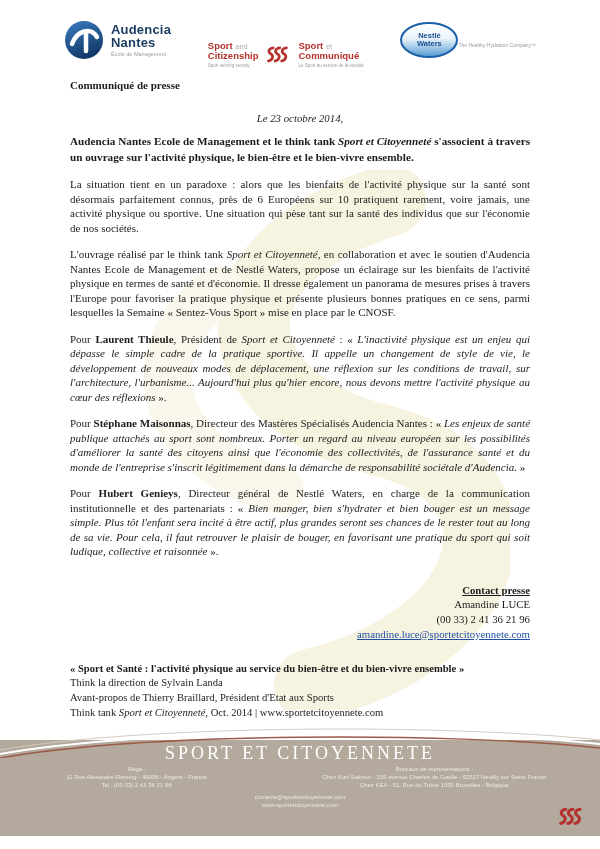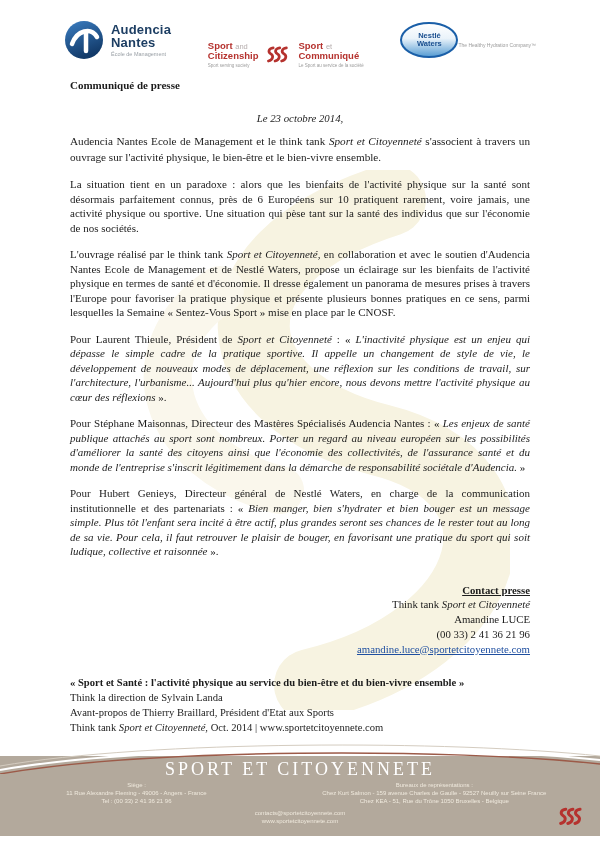--- a/index.html
+++ b/index.html
@@ -1,21 +1,21 @@
 <!DOCTYPE html>
 <html><head>
 <meta charset="utf-8">
 <style>
   * { box-sizing: border-box; }
   html,body { margin:0; padding:0; }
   body {
     width:600px; height:849px; background:#ffffff; position:relative; overflow:hidden;
     font-family:"Liberation Serif", serif; color:#1c1c1c;
   }
-  .b { font-weight:normal; }
+  .b { font-weight:bold; }
   .i { font-style:italic; }
 
   
   .watermark { position:absolute; left:70px; top:170px; z-index:0; pointer-events:none; }
 
   
   .header {
     position:relative; z-index:2;
     display:flex; justify-content:space-between; align-items:flex-start;
     padding:20px 64px 0 64px;
@@ -52,21 +52,21 @@
 
   .contact { text-align:right; font-size:10.8px; line-height:14.8px; margin-top:24px; }
   .contact-heading { font-weight:bold; text-decoration:underline; }
   .link { color:#1f4fa0; text-decoration:underline; cursor:pointer; }
 
   .book { font-size:10.6px; line-height:14.8px; margin-top:20px; }
   .book-title { font-weight:bold; }
 
   
   .footer {
-    position:absolute; left:0; right:0; bottom:13px; height:80px;
+    position:absolute; left:0; right:0; bottom:13px; height:96px;
     background:#b3a99c; z-index:3;
   }
   .footer-curves { position:absolute; left:0; top:-16px; }
   .footer-title {
     position:relative; text-align:center; color:#ffffff;
     font-family:"Liberation Serif", serif; font-size:18px; letter-spacing:3px;
     margin-top:3px;
   }
   .footer-cols {
     display:flex; justify-content:space-between; padding:1px 8px 0 8px;
@@ -148,21 +148,20 @@
   <div class="doc-title"><span class="b">Audencia Nantes Ecole de Management et le think tank </span><span class="b i">Sport et Citoyenneté</span><span class="b"> s'associent à travers un ouvrage sur l'activité physique, le bien-être et le bien-vivre ensemble.</span></div>
 
   <p class="body"><span>La situation tient en un paradoxe : alors que les bienfaits de l'activité physique sur la santé sont désormais parfaitement connus, près de 6 Européens sur 10 pratiquent rarement, voire jamais, une activité physique ou sportive. Une situation qui pèse tant sur la santé des individus que sur l'économie de nos sociétés.</span></p>
   <p class="body"><span>L'ouvrage réalisé par le think tank </span><span class="i">Sport et Citoyenneté</span><span>, en collaboration et avec le soutien d'Audencia Nantes Ecole de Management et de Nestlé Waters, propose un éclairage sur les bienfaits de l'activité physique en termes de santé et d'économie. Il dresse également un panorama de mesures prises à travers l'Europe pour favoriser la pratique physique et présente plusieurs bonnes pratiques en ce sens, parmi lesquelles la Semaine « Sentez-Vous Sport » mise en place par le CNOSF.</span></p>
   <p class="body"><span>Pour </span><span class="b">Laurent Thieule</span><span>, Président de </span><span class="i">Sport et Citoyenneté</span><span> : « </span><span class="i">L'inactivité physique est un enjeu qui dépasse le simple cadre de la pratique sportive. Il appelle un changement de style de vie, le développement de nouveaux modes de déplacement, une réflexion sur les conditions de travail, sur l'architecture, l'urbanisme... Aujourd'hui plus qu'hier encore, nous devons mettre l'activité physique au cœur des réflexions</span><span> ».</span></p>
   <p class="body"><span>Pour </span><span class="b">Stéphane Maisonnas</span><span>, Directeur des Mastères Spécialisés Audencia Nantes : « </span><span class="i">Les enjeux de santé publique attachés au sport sont nombreux. Porter un regard au niveau européen sur les possibilités d'améliorer la santé des citoyens ainsi que l'économie des collectivités, de l'assurance santé et du monde de l'entreprise s'inscrit légitimement dans la démarche de responsabilité sociétale d'Audencia.</span><span> »</span></p>
   <p class="body"><span>Pour </span><span class="b">Hubert Genieys</span><span>, Directeur général de Nestlé Waters, en charge de la communication institutionnelle et des partenariats : « </span><span class="i">Bien manger, bien s'hydrater et bien bouger est un message simple. Plus tôt l'enfant sera incité à être actif, plus grandes seront ses chances de le rester tout au long de sa vie. Pour cela, il faut retrouver le plaisir de bouger, en favorisant une pratique du sport qui soit ludique, collective et raisonnée</span><span> ».</span></p>
 
   <div class="contact">
     <div class="contact-heading">Contact presse</div>
-    <div><span class="b">Think tank </span><span class="b i">Sport et Citoyenneté</span></div>
     <div>Amandine LUCE</div>
     <div>(00 33) 2 41 36 21 96</div>
     <div><a class="link">amandine.luce@sportetcitoyennete.com</a></div>
   </div>
 
   <div class="book">
     <div class="book-title">« Sport et Santé : l'activité physique au service du bien-être et du bien-vivre ensemble »</div>
     <div>Think la direction de Sylvain Landa</div>
     <div>Avant-propos de Thierry Braillard, Président d'Etat aux Sports</div>
     <div><span>Think tank </span><span class="i">Sport et Citoyenneté</span><span>, Oct. 2014 | www.sportetcitoyennete.com</span></div>

